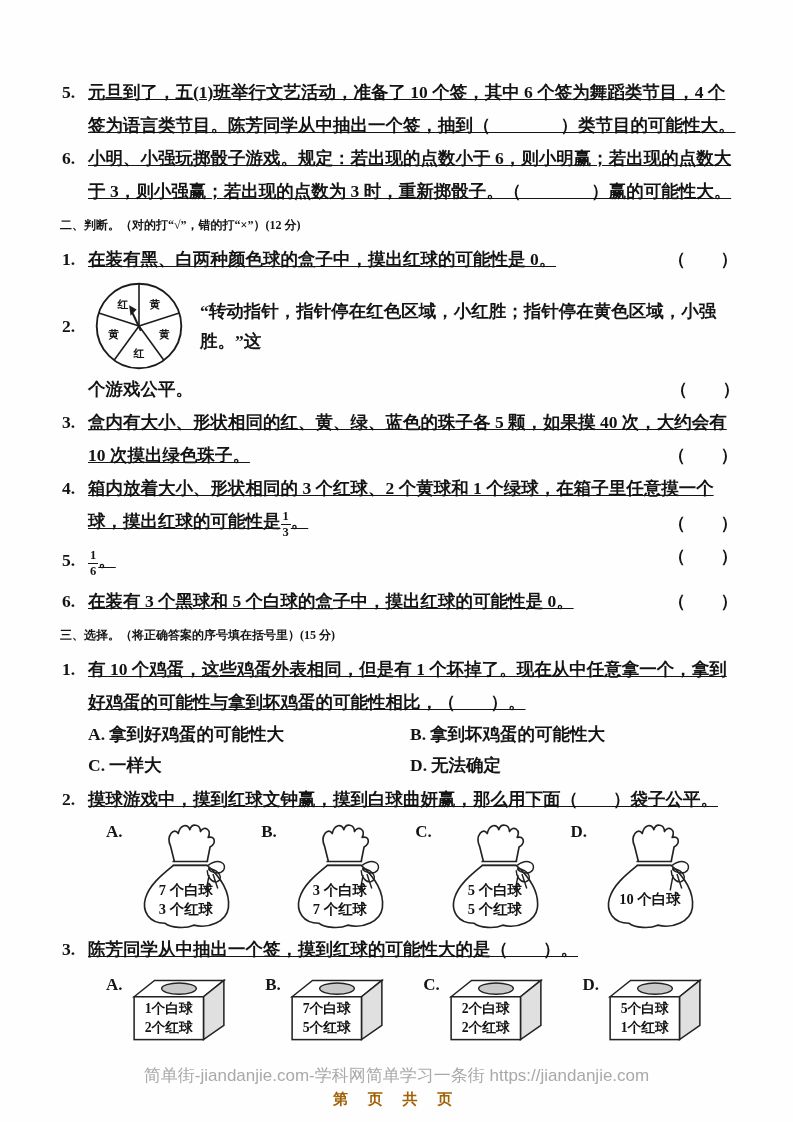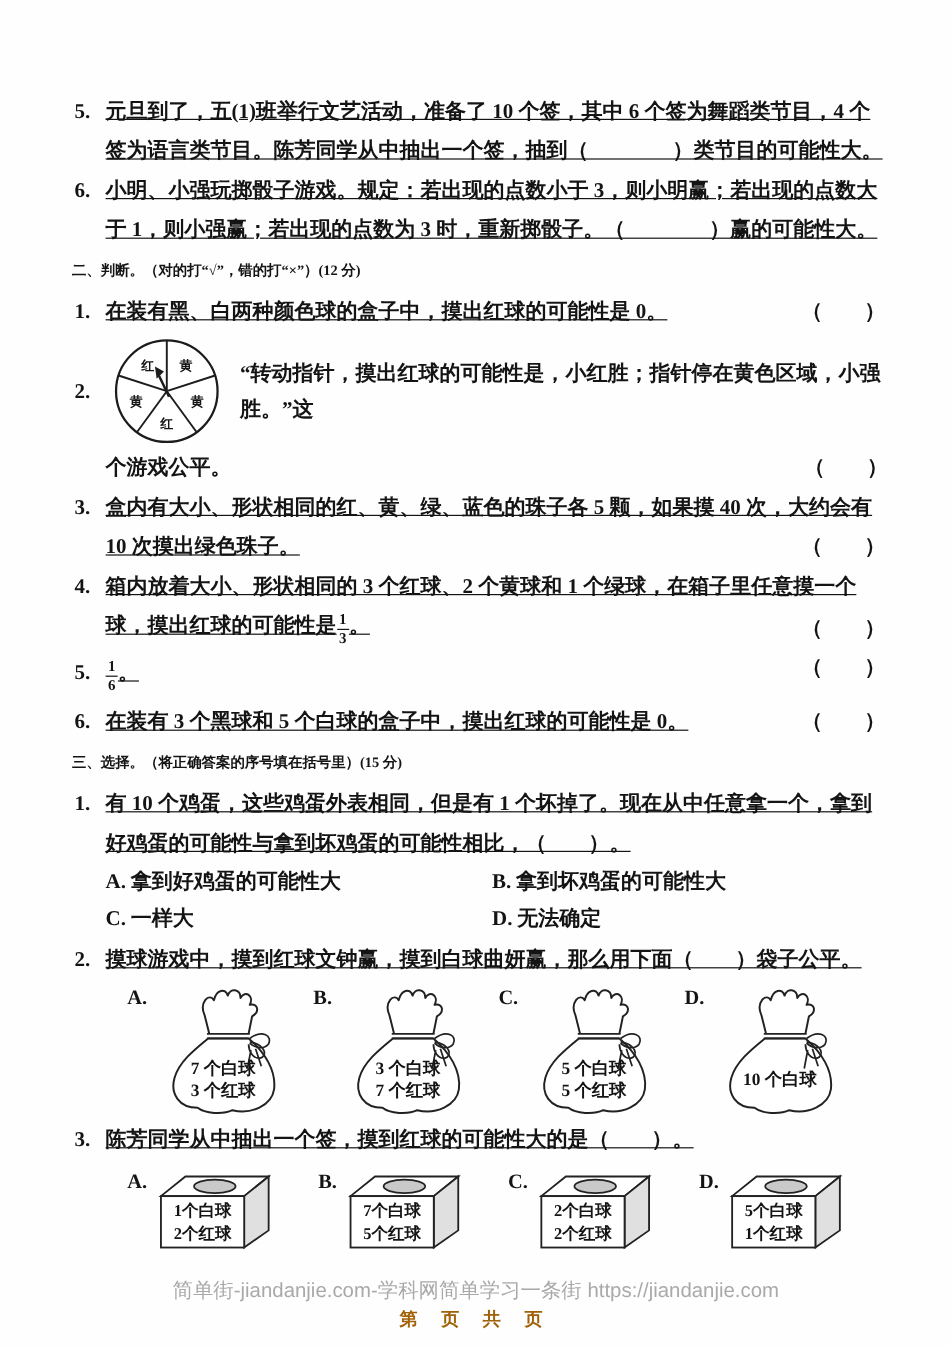--- a/index.html
+++ b/index.html
@@ -52,21 +52,21 @@
 
 <div class="page">
   <div class="content">
 
     <div class="item">
       <span class="num">5.</span>
       <div class="body">元旦到了，五(1)班举行文艺活动，准备了 10 个签，其中 6 个签为舞蹈类节目，4 个签为语言类节目。陈芳同学从中抽出一个签，抽到（　　　　）类节目的可能性大。</div>
     </div>
     <div class="item">
       <span class="num">6.</span>
-      <div class="body">小明、小强玩掷骰子游戏。规定：若出现的点数小于 3，则小明赢；若出现的点数大于 1，则小强赢；若出现的点数为 3 时，重新掷骰子。（　　　　）赢的可能性大。</div>
+      <div class="body">小明、小强玩掷骰子游戏。规定：若出现的点数小于 6，则小明赢；若出现的点数大于 3，则小强赢；若出现的点数为 3 时，重新掷骰子。（　　　　）赢的可能性大。</div>
     </div>
 
     <div class="sect-head">二、判断。（对的打“√”，错的打“×”）(12 分)</div>
 
     <div class="item jitem">
       <span class="num">1.</span>
       <div class="body">在装有黑、白两种颜色球的盒子中，摸出红球的可能性是 0。</div>
       <span class="bracket">（　　）</span>
     </div>
 
@@ -87,21 +87,21 @@
             <text x="67" y="31">黄</text>
             <text x="77" y="63">黄</text>
             <text x="50" y="83">红</text>
             <text x="23" y="63">黄</text>
           </g>
           <g>
             <line x1="52" y1="55" x2="43" y2="36" stroke="#1c1c1c" stroke-width="2.2"></line>
             <polygon points="39.5,28 47.5,32.5 41,39" fill="#1c1c1c"></polygon>
           </g>
         </svg>
-        <div class="spin-text">“转动指针，摸出红球的可能性是，小红胜；指针停在黄色区域，小强胜。”这</div>
+        <div class="spin-text">“转动指针，指针停在红色区域，小红胜；指针停在黄色区域，小强胜。”这</div>
       </div>
       <div class="spin-line2">
         <span>个游戏公平。</span>
         <span class="bracket-inline">（　　）</span>
       </div>
     </div>
 
     <div class="item jitem">
       <span class="num">3.</span>
       <div class="body">盒内有大小、形状相同的红、黄、绿、蓝色的珠子各 5 颗，如果摸 40 次，大约会有 10 次摸出绿色珠子。</div>

